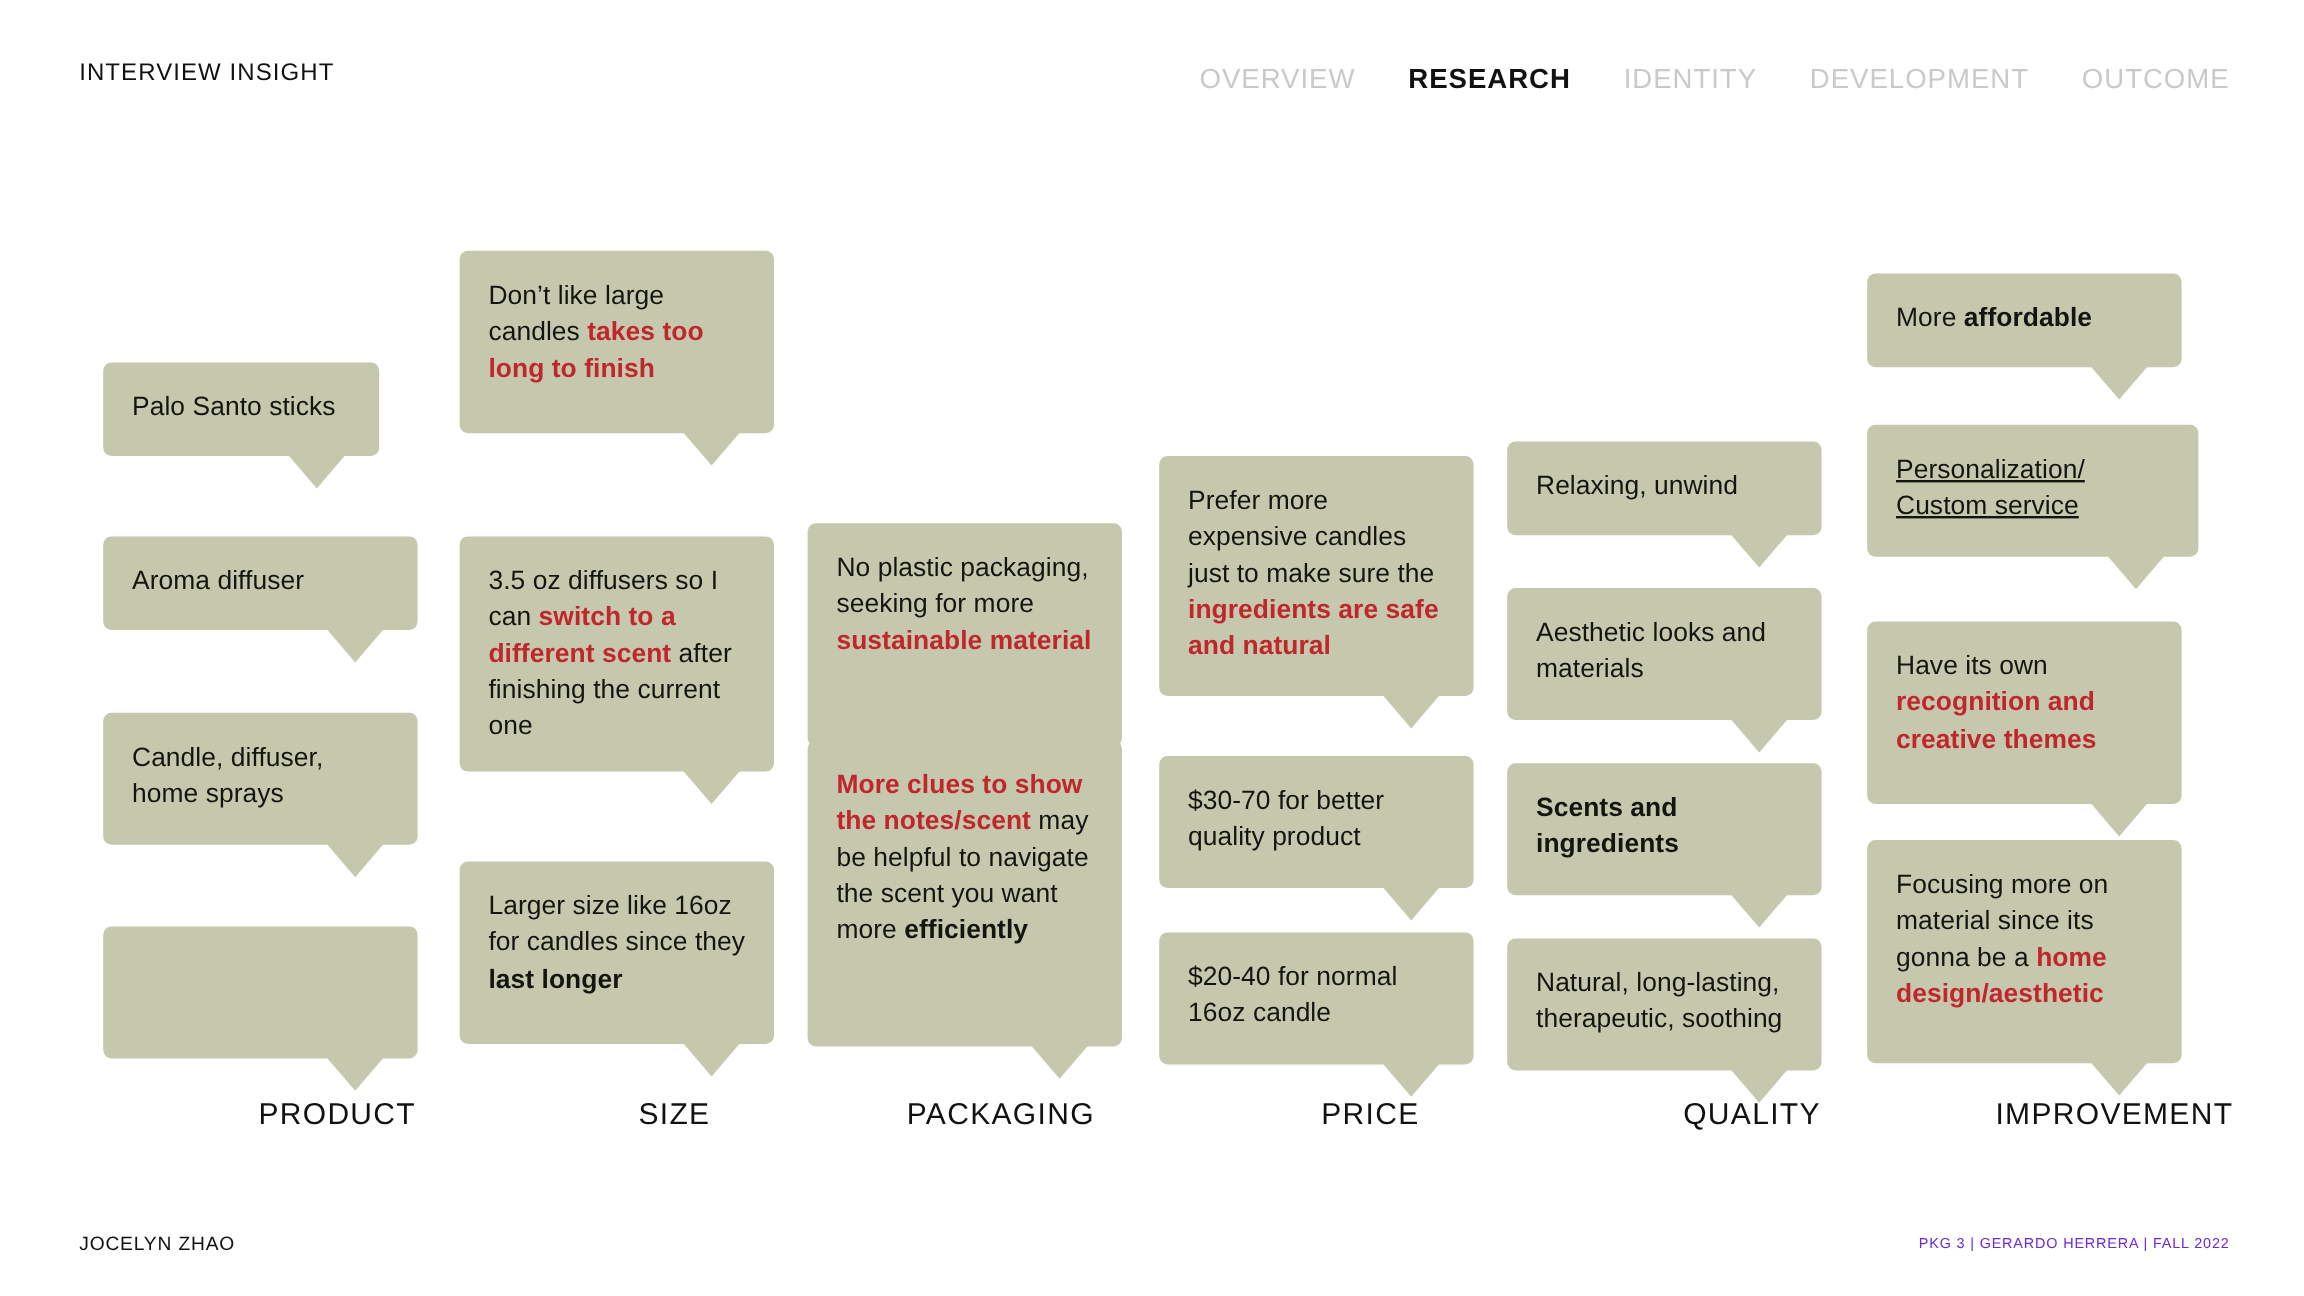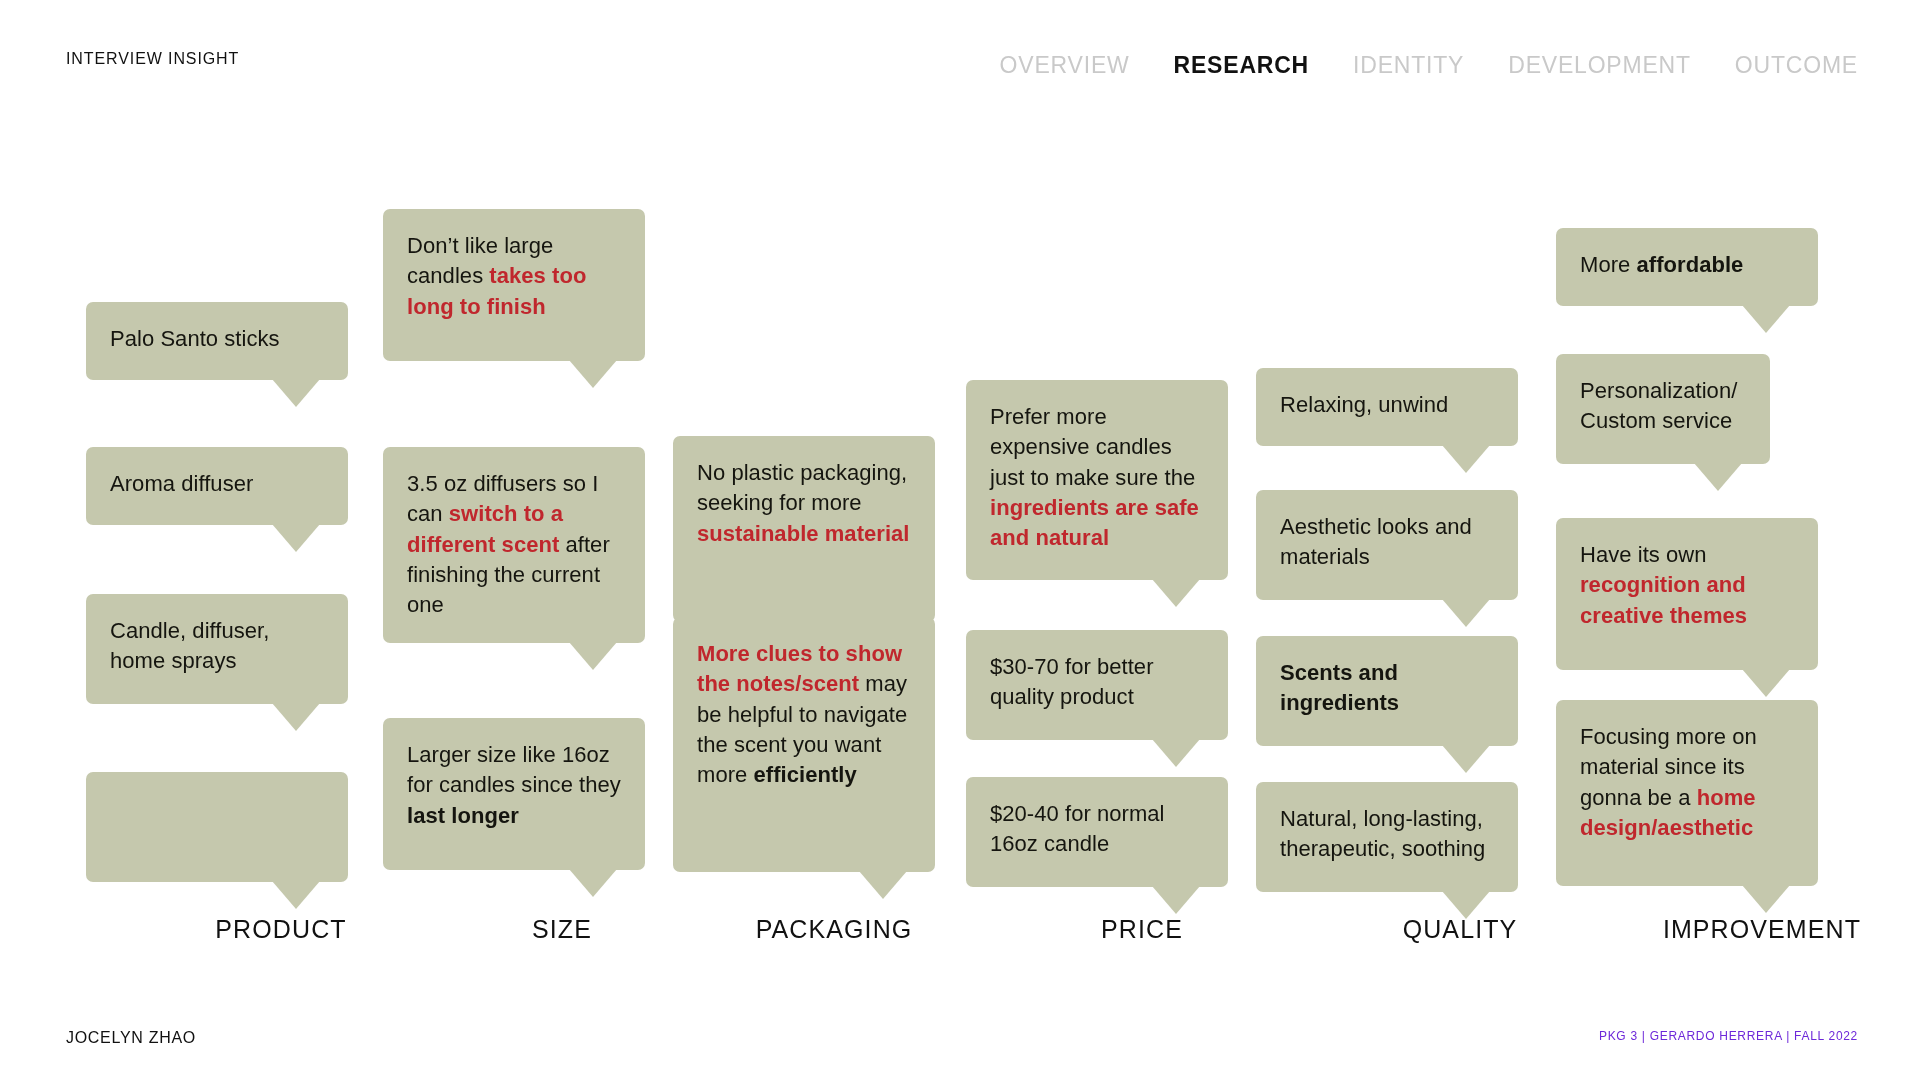--- a/index.html
+++ b/index.html
@@ -10,21 +10,21 @@
     overflow: hidden;
   }
   .page { position: relative; width: 1920px; height: 1080px; background:#fff; }
 
   
   .header {
     position: absolute; left: 0; top: 0; width: 1920px; height: 110px;
   }
   .brand {
     position: absolute; left: 66px; top: 50px;
-    font-size: 16px; letter-spacing: 0.9px; color: #111111; font-weight: 400;
+    font-size: 20px; letter-spacing: 0.9px; color: #111111; font-weight: 400;
     white-space: nowrap;
   }
   .nav {
     position: absolute; right: 62px; top: 52px;
     display: flex; align-items: center; gap: 44px;
   }
   .nav-item {
     font-size: 23px; letter-spacing: 0.8px; color: #c9c9c9; white-space: nowrap;
   }
   .nav-item.active { color: #111111; font-weight: 700; }
@@ -87,21 +87,21 @@
         <div class="nav-item">OVERVIEW</div>
         <div class="nav-item active">RESEARCH</div>
         <div class="nav-item">IDENTITY</div>
         <div class="nav-item">DEVELOPMENT</div>
         <div class="nav-item">OUTCOME</div>
       </div>
   </div>
 
   <div class="board" id="board-root">
       <div class="column">
-        <div class="bubble" style="left: 86px; top: 302px; width: 262px; min-height: 78px;"><span>Palo Santo sticks</span><span class="tail right"></span></div>
+        <div class="bubble" style="left: 86px; top: 302px; width: 230px; min-height: 78px;"><span>Palo Santo sticks</span><span class="tail right"></span></div>
         <div class="bubble" style="left: 86px; top: 447px; width: 262px; min-height: 78px;"><span>Aroma diffuser</span><span class="tail right"></span></div>
         <div class="bubble" style="left: 86px; top: 594px; width: 262px; min-height: 110px;"><span>Candle, diffuser, home sprays</span><span class="tail right"></span></div>
         <div class="bubble" style="left: 86px; top: 772px; width: 262px; min-height: 110px;"><span class="tail right"></span></div>
       </div>
       <div class="col-label" style="left: 81px; top: 915px; width: 400px;">PRODUCT</div>
       <div class="column">
         <div class="bubble" style="left: 383px; top: 209px; width: 262px; min-height: 152px;"><span>Don’t like large candles <span class="hl">takes too long to finish</span></span><span class="tail right"></span></div>
         <div class="bubble" style="left: 383px; top: 447px; width: 262px; min-height: 188px;"><span>3.5 oz diffusers so I can <span class="hl">switch to a different scent</span> after finishing the current one</span><span class="tail right"></span></div>
         <div class="bubble" style="left: 383px; top: 718px; width: 262px; min-height: 152px;"><span>Larger size like 16oz for candles since they <span class="bd">last longer</span></span><span class="tail right"></span></div>
       </div>
@@ -119,21 +119,21 @@
       <div class="col-label" style="left: 942px; top: 915px; width: 400px;">PRICE</div>
       <div class="column">
         <div class="bubble" style="left: 1256px; top: 368px; width: 262px; min-height: 78px;"><span>Relaxing, unwind</span><span class="tail right"></span></div>
         <div class="bubble" style="left: 1256px; top: 490px; width: 262px; min-height: 110px;"><span>Aesthetic looks and materials</span><span class="tail right"></span></div>
         <div class="bubble" style="left: 1256px; top: 636px; width: 262px; min-height: 110px;"><span><span class="bd">Scents and ingredients</span></span><span class="tail right"></span></div>
         <div class="bubble" style="left: 1256px; top: 782px; width: 262px; min-height: 110px;"><span>Natural, long-lasting, therapeutic, soothing</span><span class="tail right"></span></div>
       </div>
       <div class="col-label" style="left: 1260px; top: 915px; width: 400px;">QUALITY</div>
       <div class="column">
         <div class="bubble" style="left: 1556px; top: 228px; width: 262px; min-height: 78px;"><span>More <span class="bd">affordable</span></span><span class="tail right"></span></div>
-        <div class="bubble" style="left: 1556px; top: 354px; width: 214px; min-height: 110px;"><span>Personalization/ Custom service</span><span class="tail right"></span></div>
+        <div class="bubble" style="left: 1556px; top: 354px; width: 276px; min-height: 110px; text-decoration: underline;"><span>Personalization/ Custom service</span><span class="tail right"></span></div>
         <div class="bubble" style="left: 1556px; top: 518px; width: 262px; min-height: 152px;"><span>Have its own <span class="hl">recognition and creative themes</span></span><span class="tail right"></span></div>
         <div class="bubble" style="left: 1556px; top: 700px; width: 262px; min-height: 186px;"><span>Focusing more on material since its gonna be a <span class="hl">home design/aesthetic</span></span><span class="tail right"></span></div>
       </div>
       <div class="col-label" style="left: 1562px; top: 915px; width: 400px;">IMPROVEMENT</div>
     </div>
 
   <div class="footer-left">JOCELYN ZHAO</div>
   <div class="footer-right">PKG 3 | GERARDO HERRERA | FALL 2022</div>
 
 </div>

